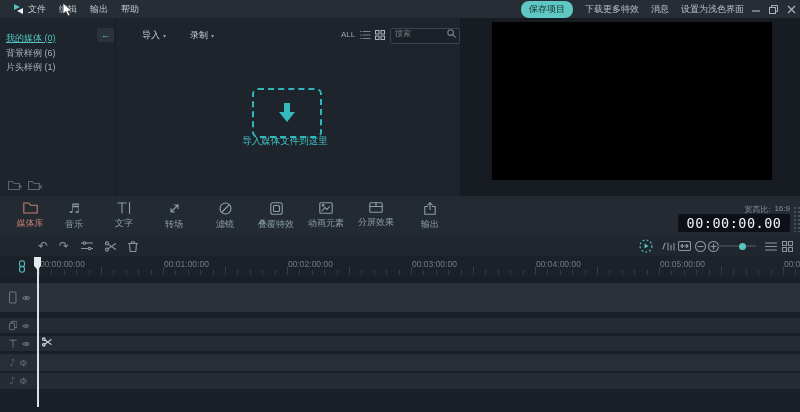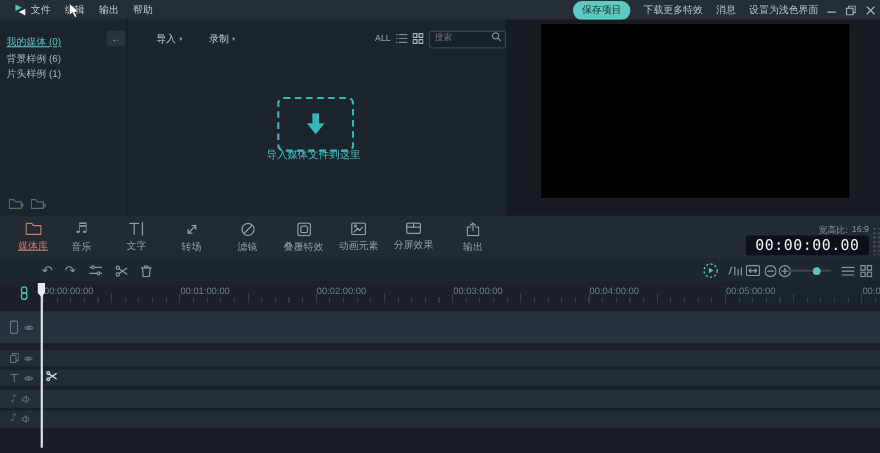--- a/index.html
+++ b/index.html
@@ -43,21 +43,21 @@
     display:flex;align-items:center;color:#79848e;}
   .tbtn{width:24px;height:15px;display:flex;align-items:center;justify-content:center;border-right:1px solid #272e37;}
   .seek{flex:1;height:15px;display:flex;align-items:center;padding:0 8px;border-right:1px solid #272e37;}
   .seek-track{position:relative;width:100%;height:2px;background:#39424c;border-radius:1px;}
   .seek-dot{position:absolute;left:0;top:-2px;width:6px;height:6px;border-radius:50%;background:#58c4bf;}
 
   
   #tabbar{left:0;top:196px;width:800px;height:40px;background:#232a32;}
   .tab{position:absolute;top:6px;width:52px;display:flex;flex-direction:column;align-items:center;gap:3px;
     color:#8ba0a3;font-size:9px;}
-  .tab.active{color:var(--active-tab,#c57e74);text-decoration:underline;}
+  .tab.active{color:var(--active-tab,#c57e74);}
   .aspect{right:10px;top:8px;color:#8a939c;font-size:8px;display:flex;gap:4px;}
   .timecode{right:10px;top:18px;width:112px;height:18px;background:#0d1117;border-radius:2px;
     display:flex;align-items:center;justify-content:center;color:#f2f4f6;
     font-family:"DejaVu Sans Mono","Liberation Mono",monospace;font-size:13.5px;letter-spacing:0.5px;}
   .dots-handle{right:0px;top:10px;width:7px;height:26px;
     background-image:radial-gradient(circle,#49525d 0.9px,transparent 1px);background-size:4px 4px;}
 
   
   #tl-toolbar{left:0;top:236px;width:800px;height:20px;background:#20262e;color:#8b95a0;}
   .tool{position:absolute;top:0;height:20px;display:flex;align-items:center;justify-content:center;}

